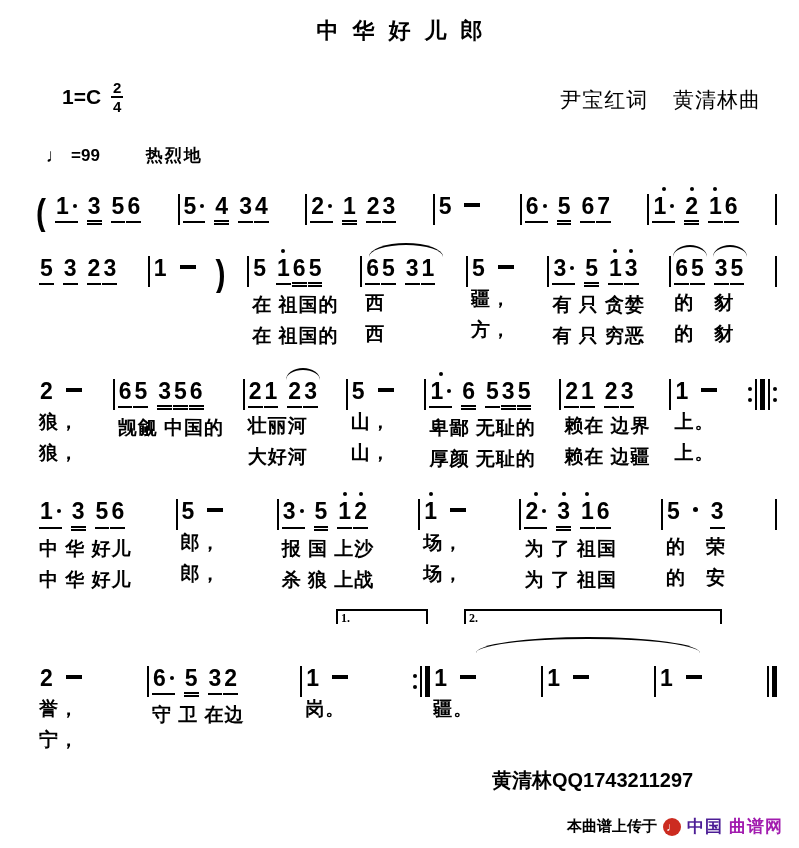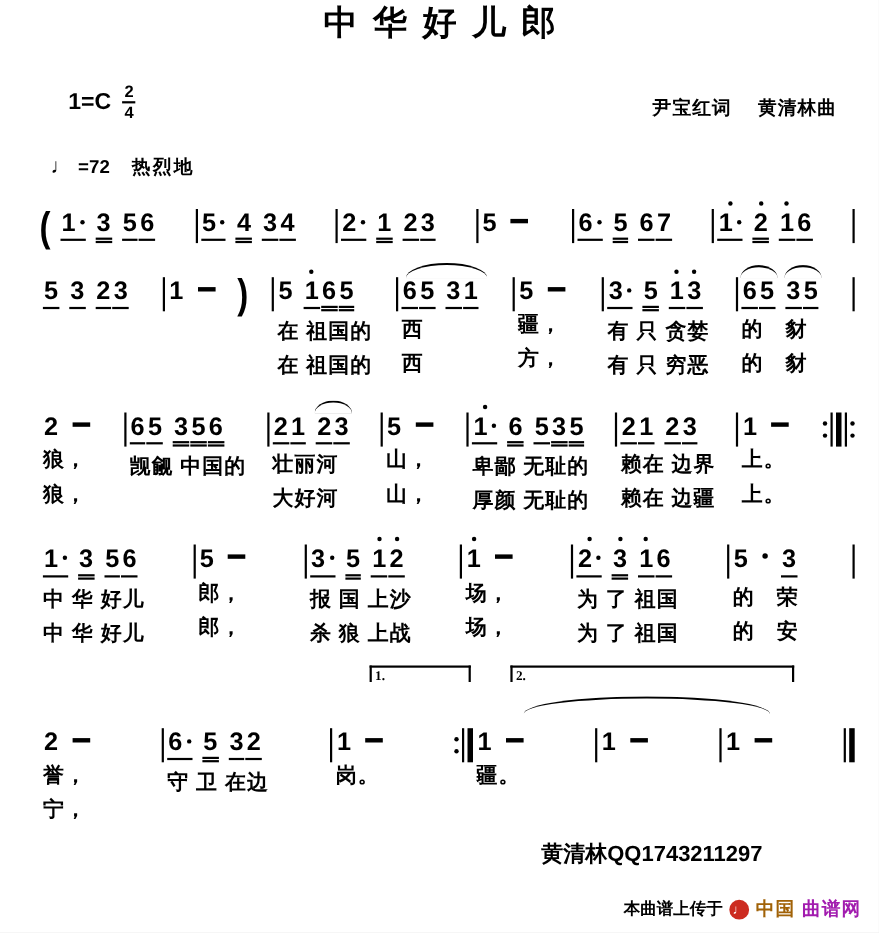--- a/index.html
+++ b/index.html
@@ -1,28 +1,28 @@
 <!DOCTYPE html>
 <html><head>
 <meta charset="utf-8">
 <style>
   html,body{margin:0;padding:0;background:#e8e8e8;}
   .page{width:799px;height:848px;background:#fff;position:relative;overflow:hidden;
         font-family:"Liberation Sans","DejaVu Sans",sans-serif;color:#000;box-sizing:border-box;}
-  .title{text-align:center;font-size:31px;font-weight:bold;letter-spacing:14px;padding-left:14px;}
+  .title{text-align:center;font-size:22px;font-weight:bold;letter-spacing:14px;padding-top:16px;padding-left:14px;}
   .meta-row{display:flex;justify-content:space-between;align-items:flex-end;margin:34px 38px 0 62px;}
   .keysig{font-size:21px;font-weight:bold;display:flex;align-items:center;}
   .frac{display:inline-flex;flex-direction:column;align-items:center;font-size:15px;margin-left:10px;line-height:1;}
   .frac .num{border-bottom:2px solid #000;padding:0 2px 1px;}
   .frac .den{padding-top:1px;}
-  .credits{font-size:17px;font-weight:bold;letter-spacing:1px;text-align:right;}
+  .credits{font-size:21px;font-weight:normal;letter-spacing:1px;text-align:right;}
   .credits span{margin-left:18px;}
   .tempo-row{margin:30px 0 0 46px;font-size:17px;font-weight:bold;display:flex;align-items:center;gap:6px;}
   .tempo-note{font-size:19px;}
-  .expression{margin-left:14px;letter-spacing:2px;}
+  .expression{margin-left:40px;letter-spacing:2px;}
 
   .score{margin:14px 22px 0 36px;}
   .system{margin-bottom:14px;position:relative;}
   .sys-row{display:flex;align-items:flex-start;}
   .mcol{flex:1 1 auto;min-width:54px;padding:0 3px;}
   .notes-line{position:relative;padding-top:13px;display:flex;align-items:flex-start;white-space:nowrap;}
   .tok{position:relative;display:inline-block;font-size:23px;font-weight:bold;line-height:1.1;
        margin-right:9px;padding:0 1px;}
   .tok.j{margin-right:1px;}
   .tok.u1{border-bottom:2px solid #000;padding-bottom:2px;}
@@ -54,21 +54,21 @@
   .volta-1{left:300px;width:88px;top:2px;}
   .volta-2{left:428px;width:254px;top:2px;}
   .big-tie{position:absolute;left:440px;width:224px;top:30px;height:14px;border-top:2px solid #000;
            border-radius:50% 50% 0 0 / 100% 100% 0 0;}
 
   .qq-credit{margin:10px 0 0 492px;font-size:20px;font-weight:bold;}
   .site-footer{position:absolute;right:16px;bottom:10px;display:flex;align-items:center;gap:6px;}
   .upload-text{font-size:15px;font-weight:bold;margin-left:32px;}
   .site-logo{width:18px;height:18px;border-radius:50%;background:#cc2b20;color:#fff;font-size:12px;
              display:flex;align-items:center;justify-content:center;font-weight:bold;}
-  .site-name-a{font-size:17px;font-weight:bold;color:#a16207;letter-spacing:1px;}
+  .site-name-a{font-size:17px;font-weight:bold;color:#4c1d95;letter-spacing:1px;}
   .site-name-b{font-size:17px;font-weight:bold;color:#a21caf;letter-spacing:1px;}
 </style>
 </head>
 <body>
 
 <div class="page">
   <div class="title">中华好儿郎</div>
 
   <div class="meta-row">
     <div class="keysig">
@@ -79,21 +79,21 @@
       </span>
     </div>
     <div class="credits">
       <span>尹宝红词</span>
       <span>黄清林曲</span>
     </div>
   </div>
 
   <div class="tempo-row">
     <span class="tempo-note">♩</span>
-    <span>=72</span>
+    <span>=99</span>
     <span class="expression">热烈地</span>
   </div>
 
   <div class="score">
       <div class="system">
         <div class="sys-row">
           <span class="openparen">(</span>
           <div class="mcol">
             <div class="notes-line">
               <span class="tok u1">1<span class="augdot"></span></span>

